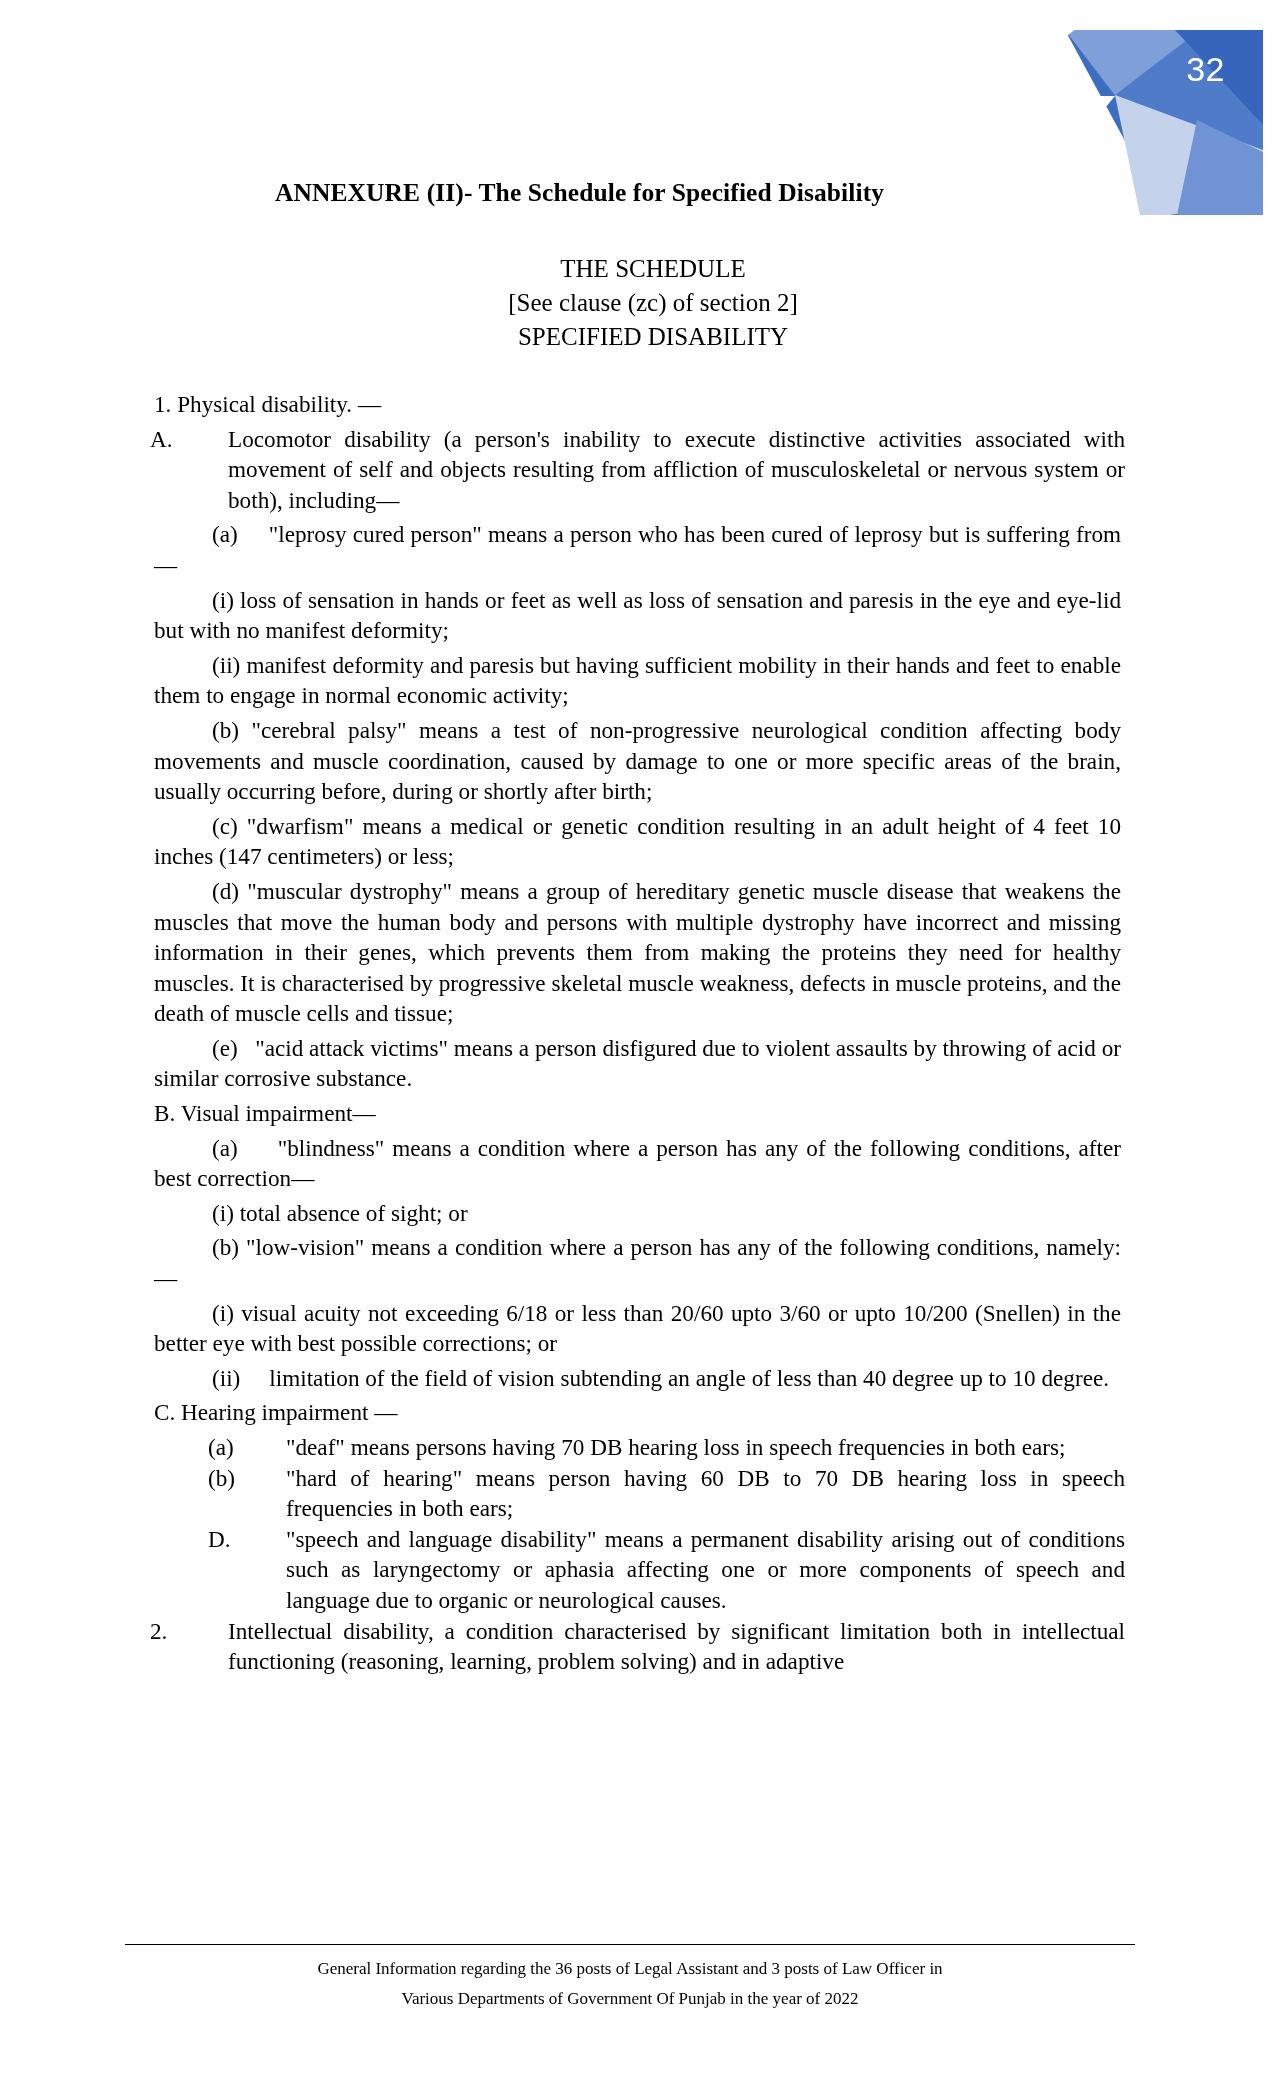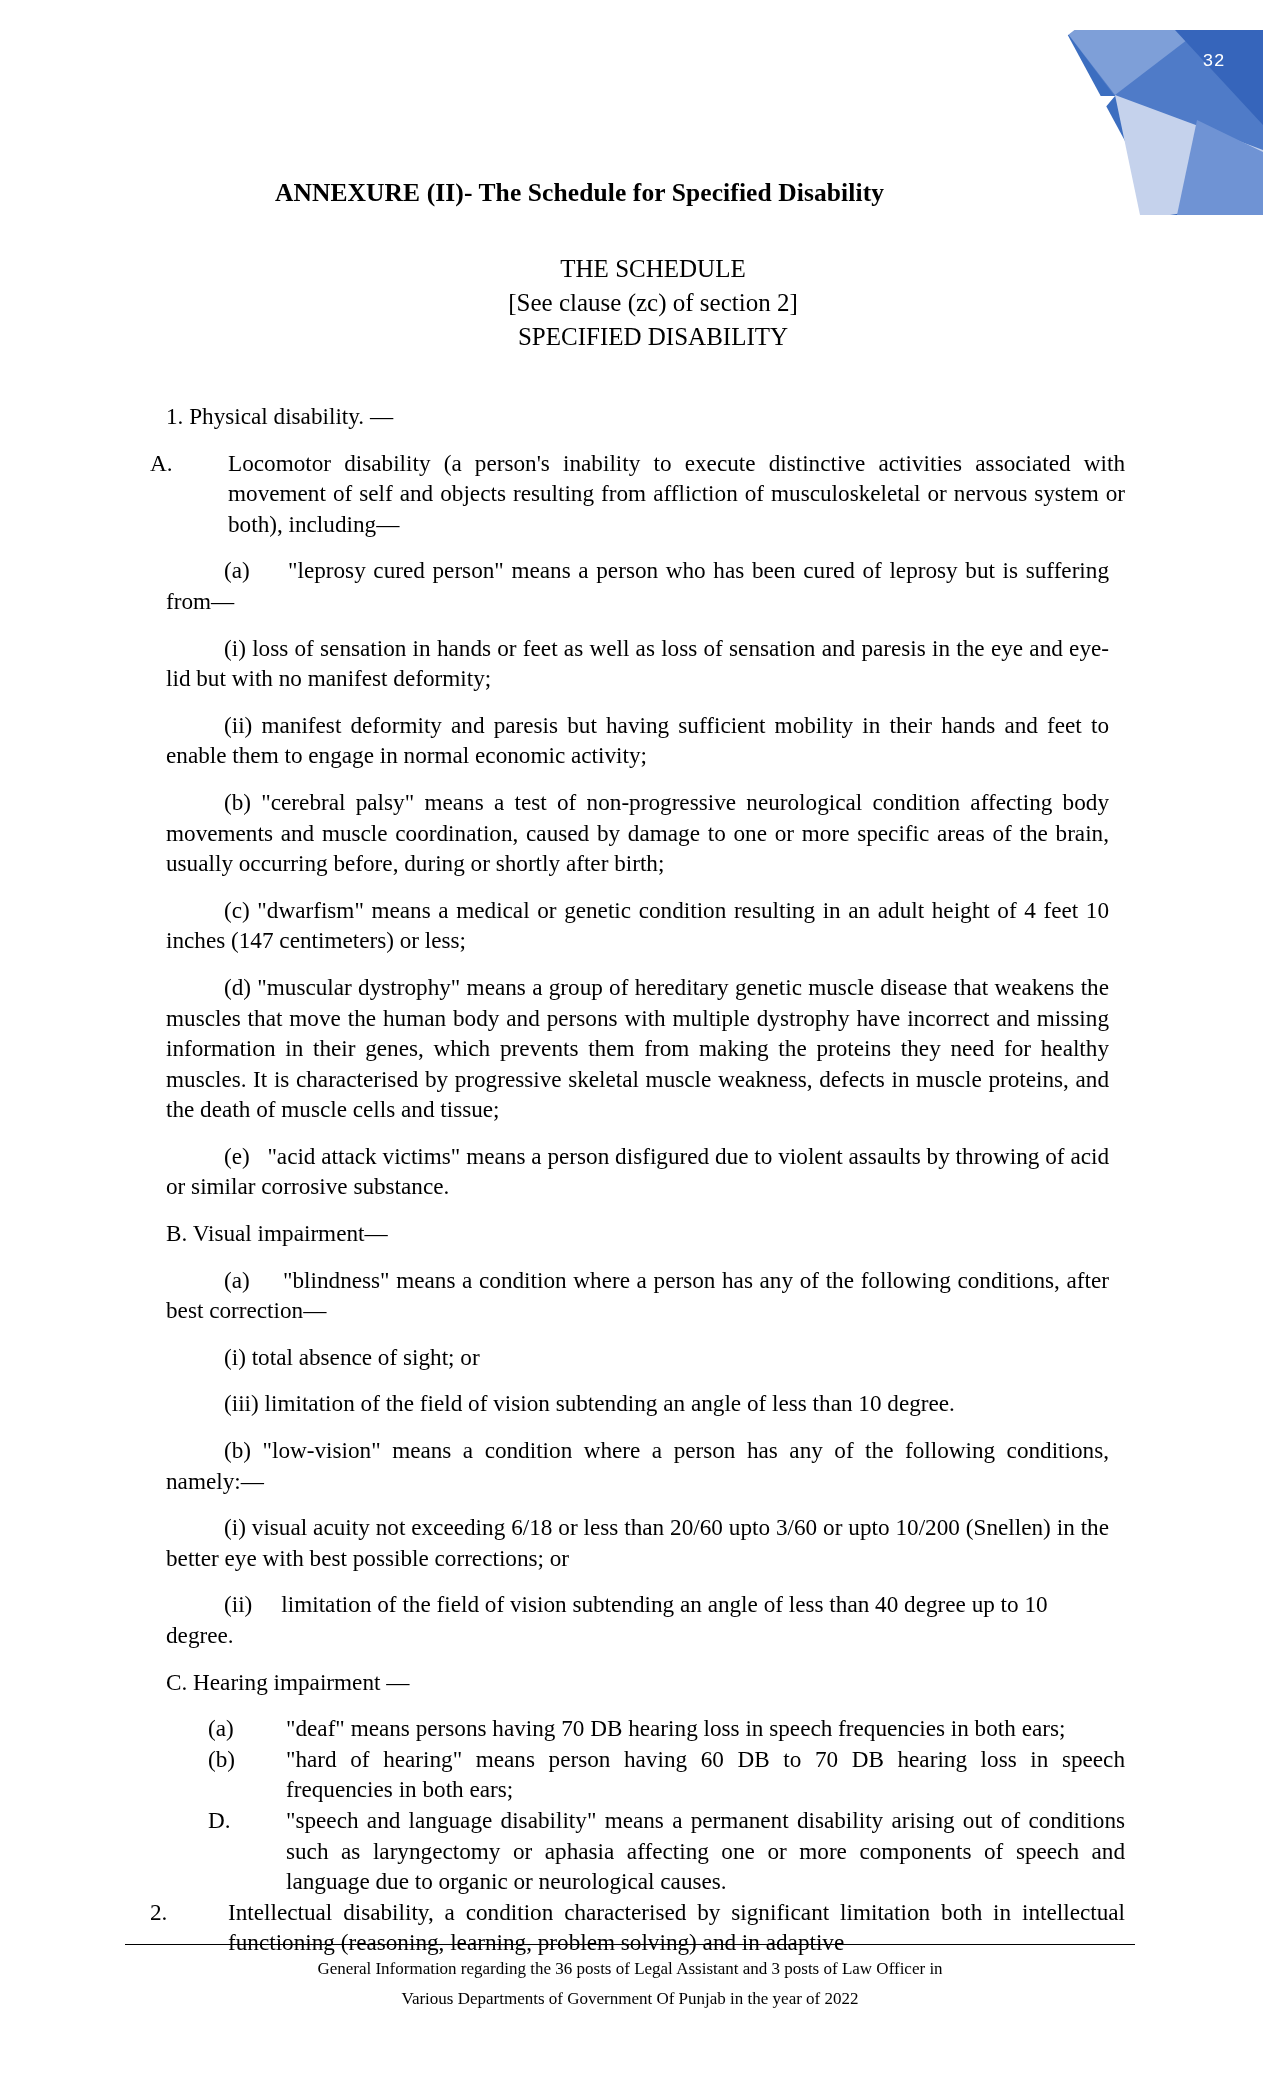--- a/index.html
+++ b/index.html
@@ -31,22 +31,22 @@
   }
   .corner-banner svg {
     display: block;
     width: 100%;
     height: 100%;
   }
   .page-number {
     position: absolute;
     top: 52px;
     right: 50px;
-    font-family: Liberation Mono, monospace;
-    font-size: 18px;
+    font-family: Liberation Sans, sans-serif;
+    font-size: 34px;
     color: #ffffff;
     letter-spacing: 0.5px;
     line-height: 1;
   }
 
   
   .doc-title {
     position: absolute;
     top: 178px;
     left: 0;
@@ -72,21 +72,21 @@
   
   .body-text {
     position: absolute;
     top: 385px;
     left: 150px;
     width: 975px;
     font-size: 23.2px;
     line-height: 30.6px;
   }
   .body-text p {
-    margin: 16px;
+    margin: 4px;
   }
   
   .p-plain {
     text-align: left;
   }
   
   .p-indent {
     text-indent: 58px;
     text-align: justify;
   }
@@ -197,21 +197,20 @@
     <p class="p-indent">(c) "dwarfism" means a medical or genetic condition resulting in an adult height of 4 feet 10 inches (147 centimeters) or less;</p>
     <p class="p-indent">(d) "muscular dystrophy" means a group of hereditary genetic muscle disease that weakens the muscles that move the human body and persons with multiple dystrophy have incorrect and missing information in their genes, which prevents them from making the proteins they need for healthy muscles. It is characterised by progressive skeletal muscle weakness, defects in muscle proteins, and the death of muscle cells and tissue;</p>
 
     <p class="p-indent"><span>(e)</span>&nbsp;&nbsp;&nbsp;<span>"acid attack victims" means a person disfigured due to violent assaults by throwing of acid or similar corrosive substance.</span></p>
 
     <p class="p-plain">B. Visual impairment—</p>
 
     <p class="p-indent"><span>(a)</span>&nbsp;&nbsp;&nbsp;&nbsp;&nbsp;<span>"blindness" means a condition where a person has any of the following conditions, after best correction—</span></p>
 
     <p class="p-indent-left">(i) total absence of sight; or</p>
-    <p class="p-indent-left">(iii) limitation of the field of vision subtending an angle of less than 10 degree.</p>
     <p class="p-indent">(b) "low-vision" means a condition where a person has any of the following conditions, namely:—</p>
     <p class="p-indent">(i) visual acuity not exceeding 6/18 or less than 20/60 upto 3/60 or upto 10/200 (Snellen) in the better eye with best possible corrections; or</p>
 
     <p class="p-indent-left"><span>(ii)</span>&nbsp;&nbsp;&nbsp;&nbsp;&nbsp;<span>limitation of the field of vision subtending an angle of less than 40 degree up to 10 degree.</span></p>
 
     <p class="p-plain">C. Hearing impairment —</p>
 
     <div class="hang">
       <span class="marker">(a)</span>
       <span class="htext">"deaf" means persons having 70 DB hearing loss in speech frequencies in both ears;</span>

